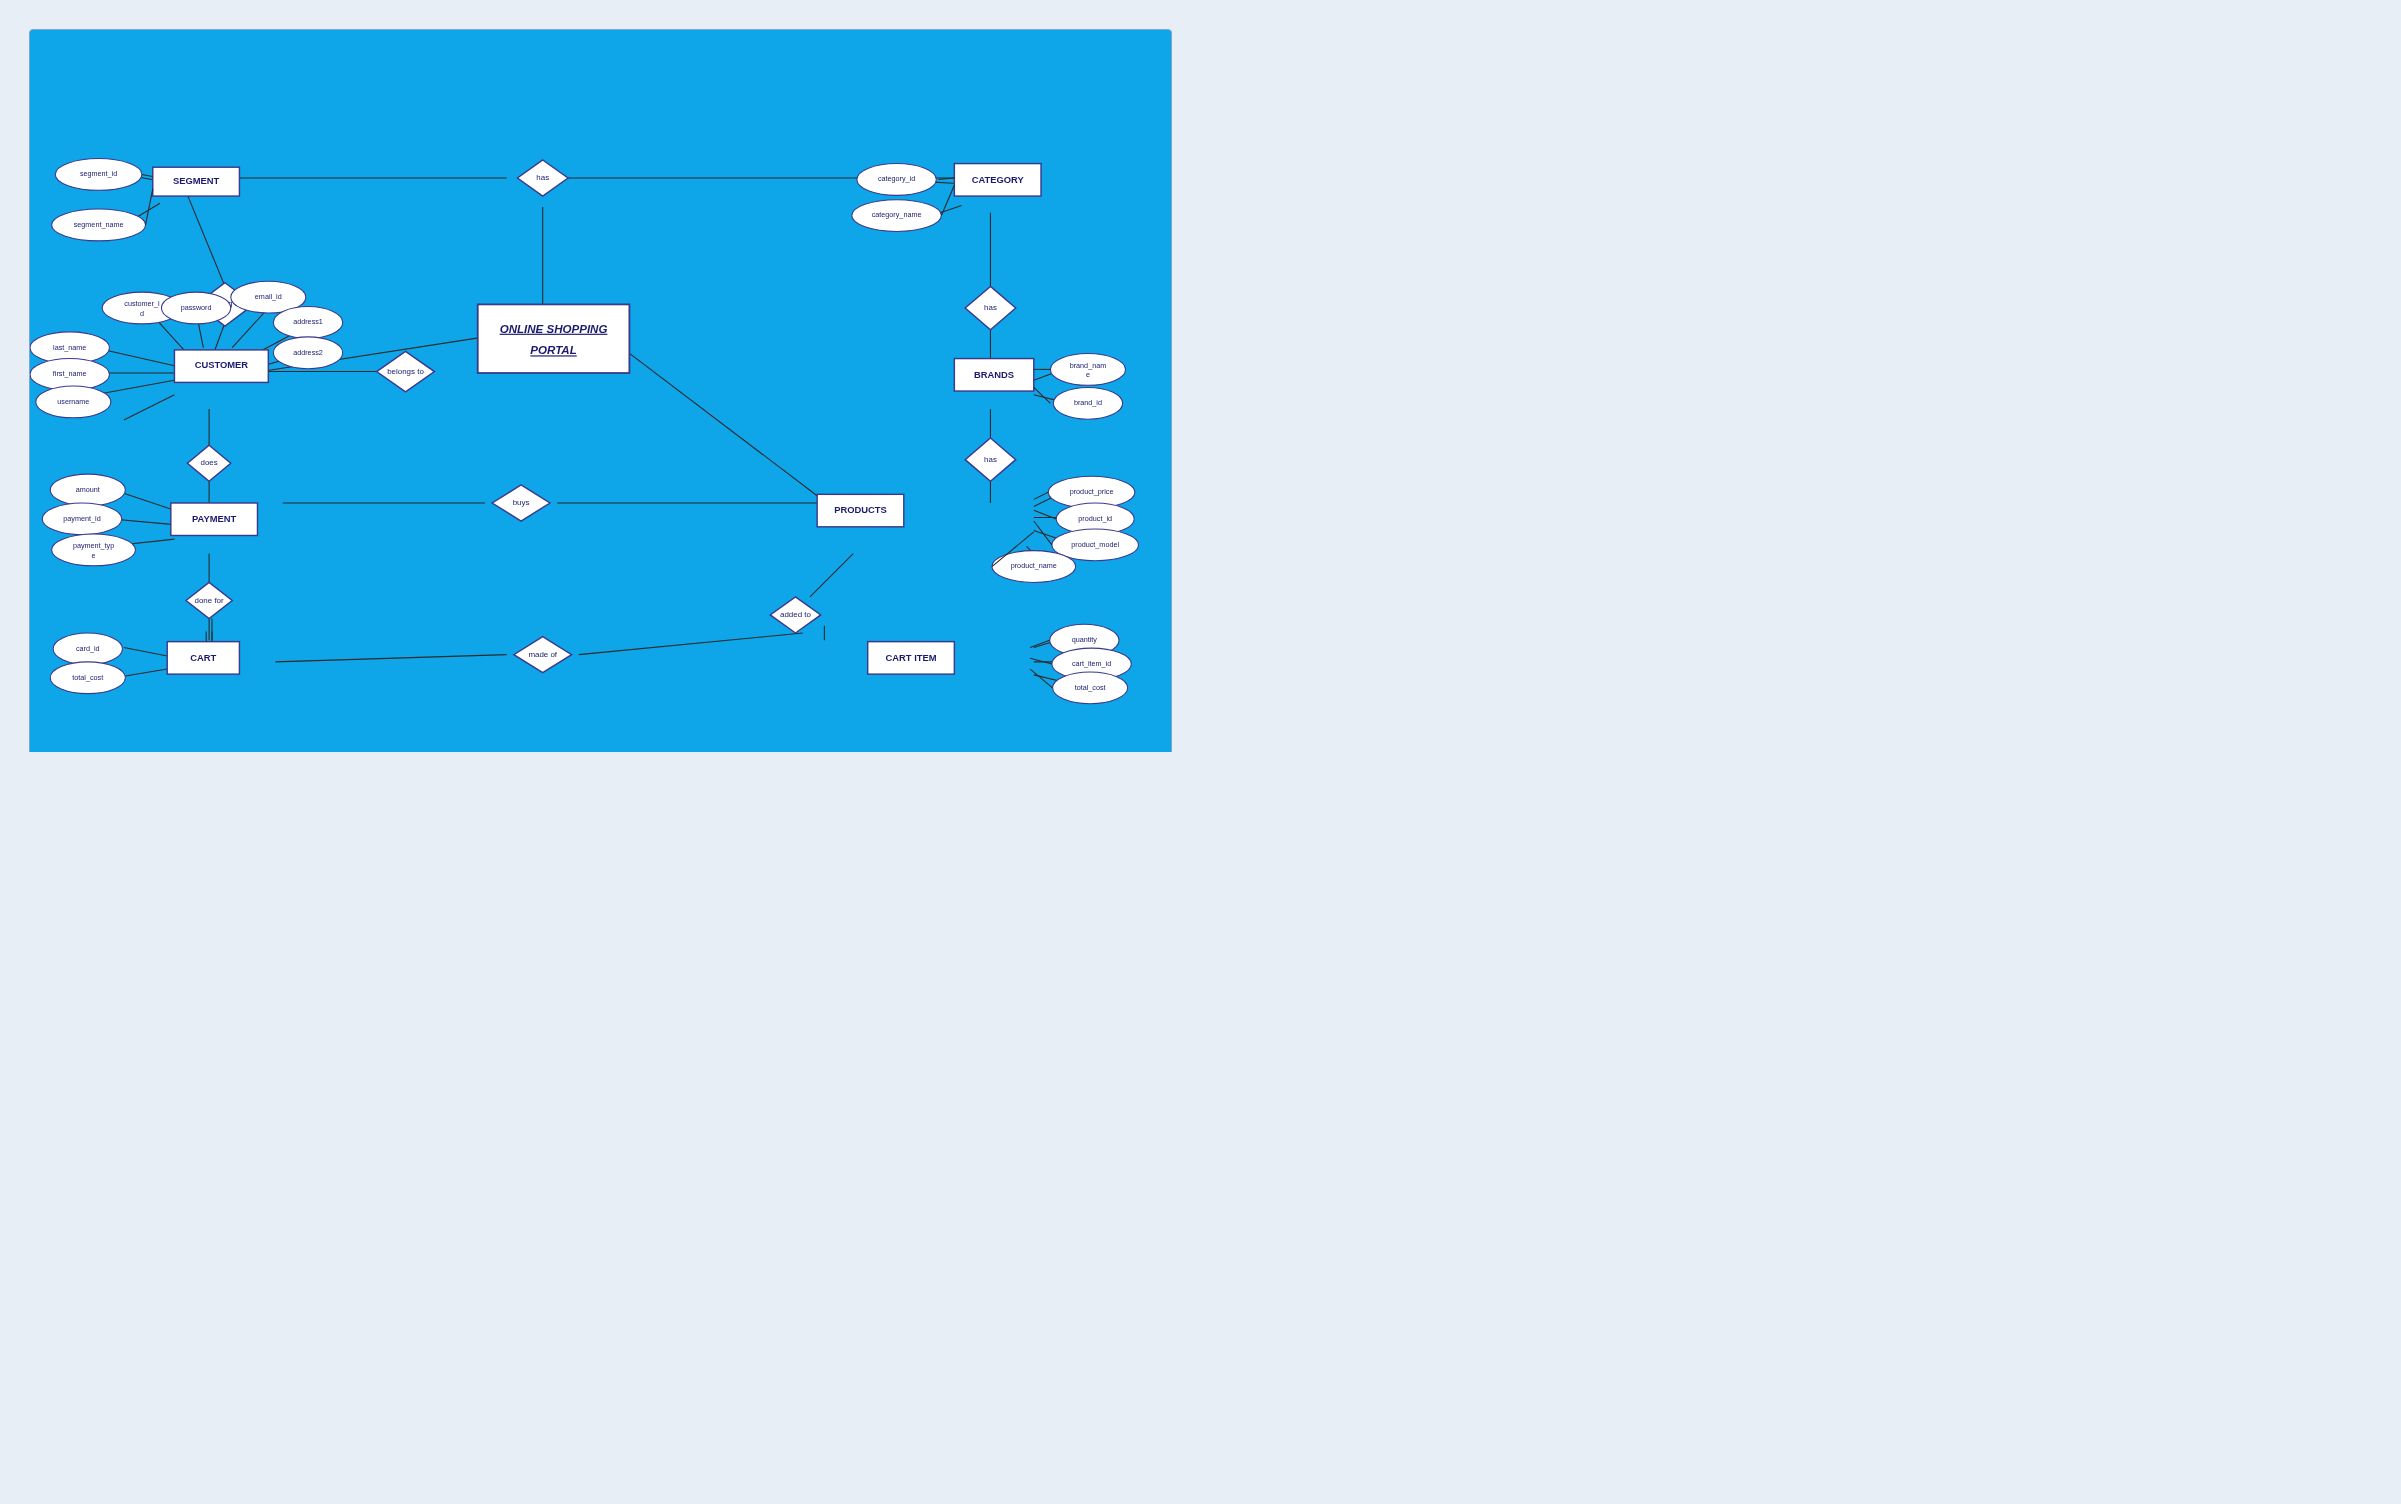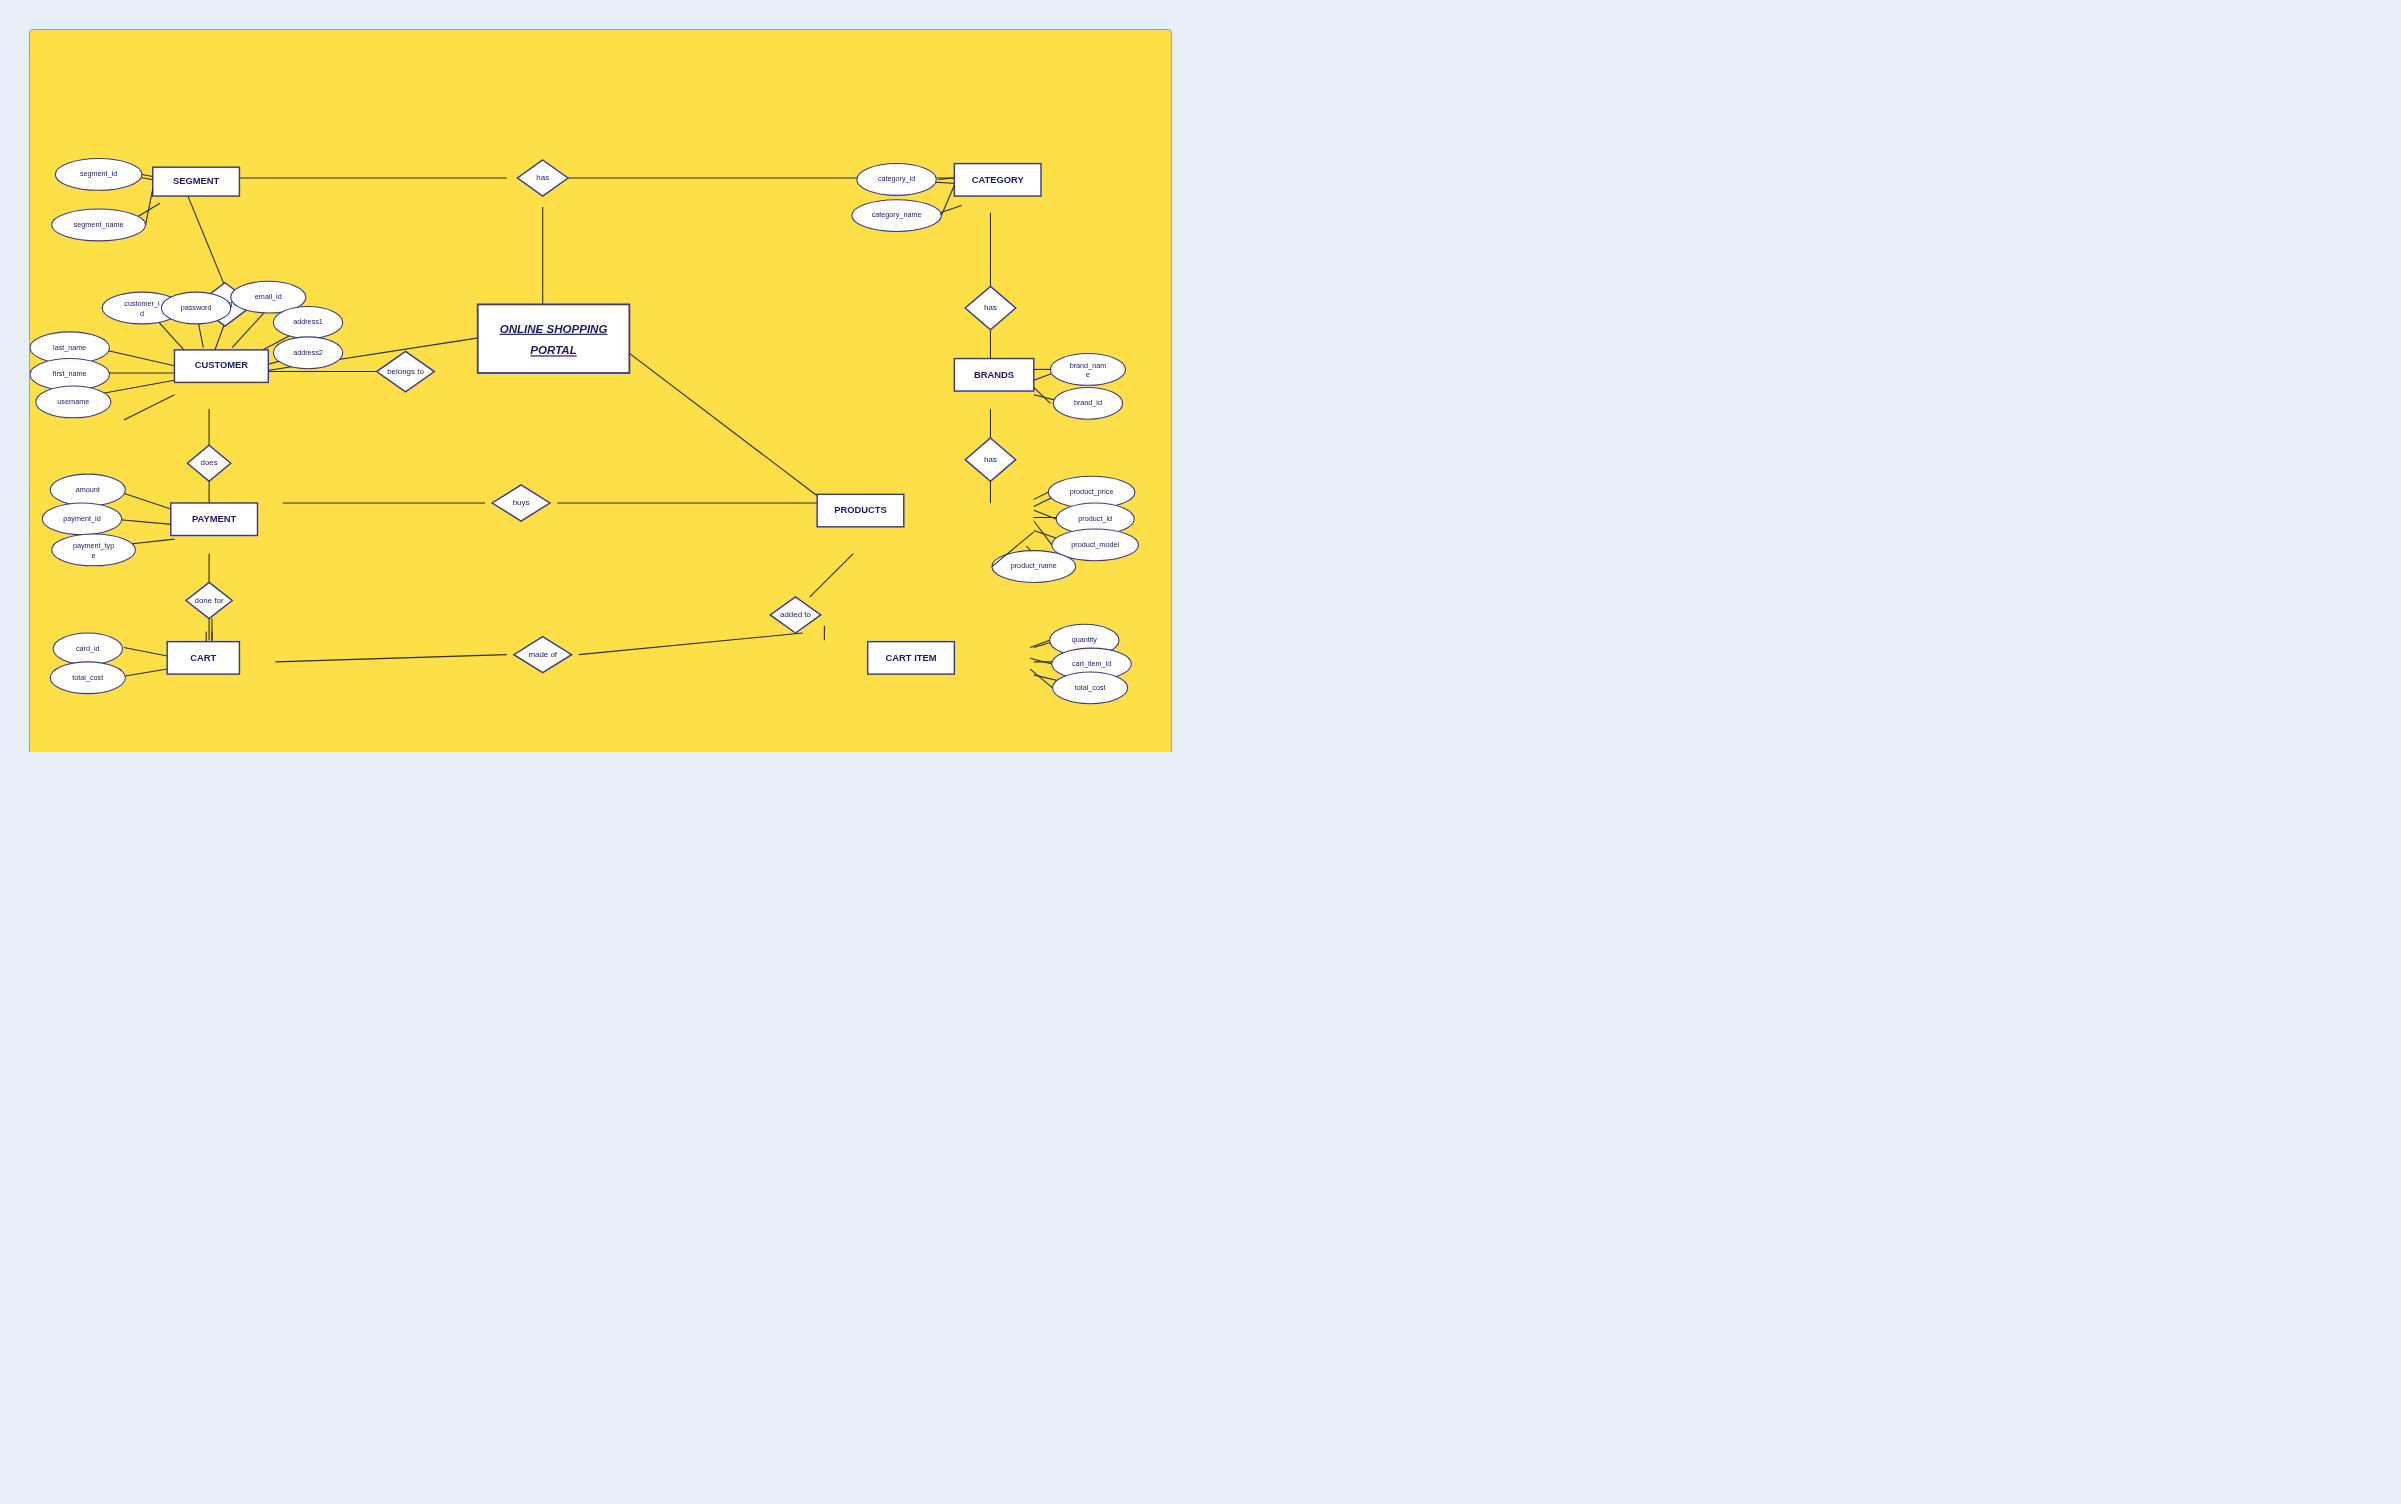--- a/index.html
+++ b/index.html
@@ -8,21 +8,21 @@
       width: 1201px;
       height: 752px;
       font-family: Arial, sans-serif;
       overflow: hidden;
     }
     .canvas {
       position: relative;
       width: 1143px;
       height: 818px;
       margin: 29px auto;
-      background: #fde047;
+      background: #0ea5e9;
       border: 1.4px solid #7ba7d4;
       border-radius: 4px;
     }
     svg.diagram {
       position: absolute;
       top: 0; left: 0;
       width: 100%; height: 100%;
     }
     
     .entity-box {

